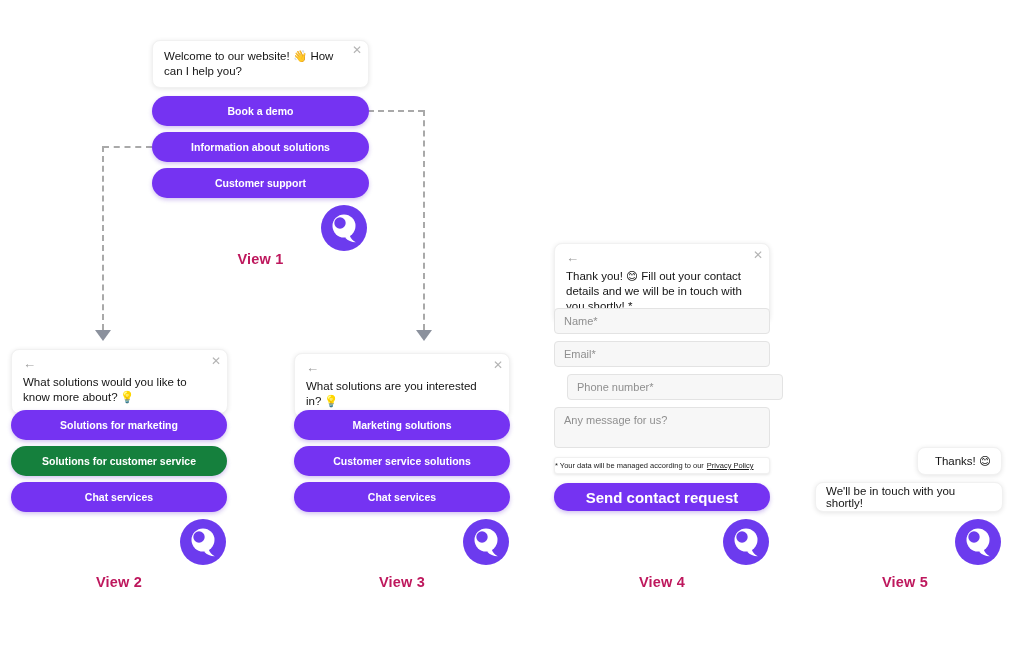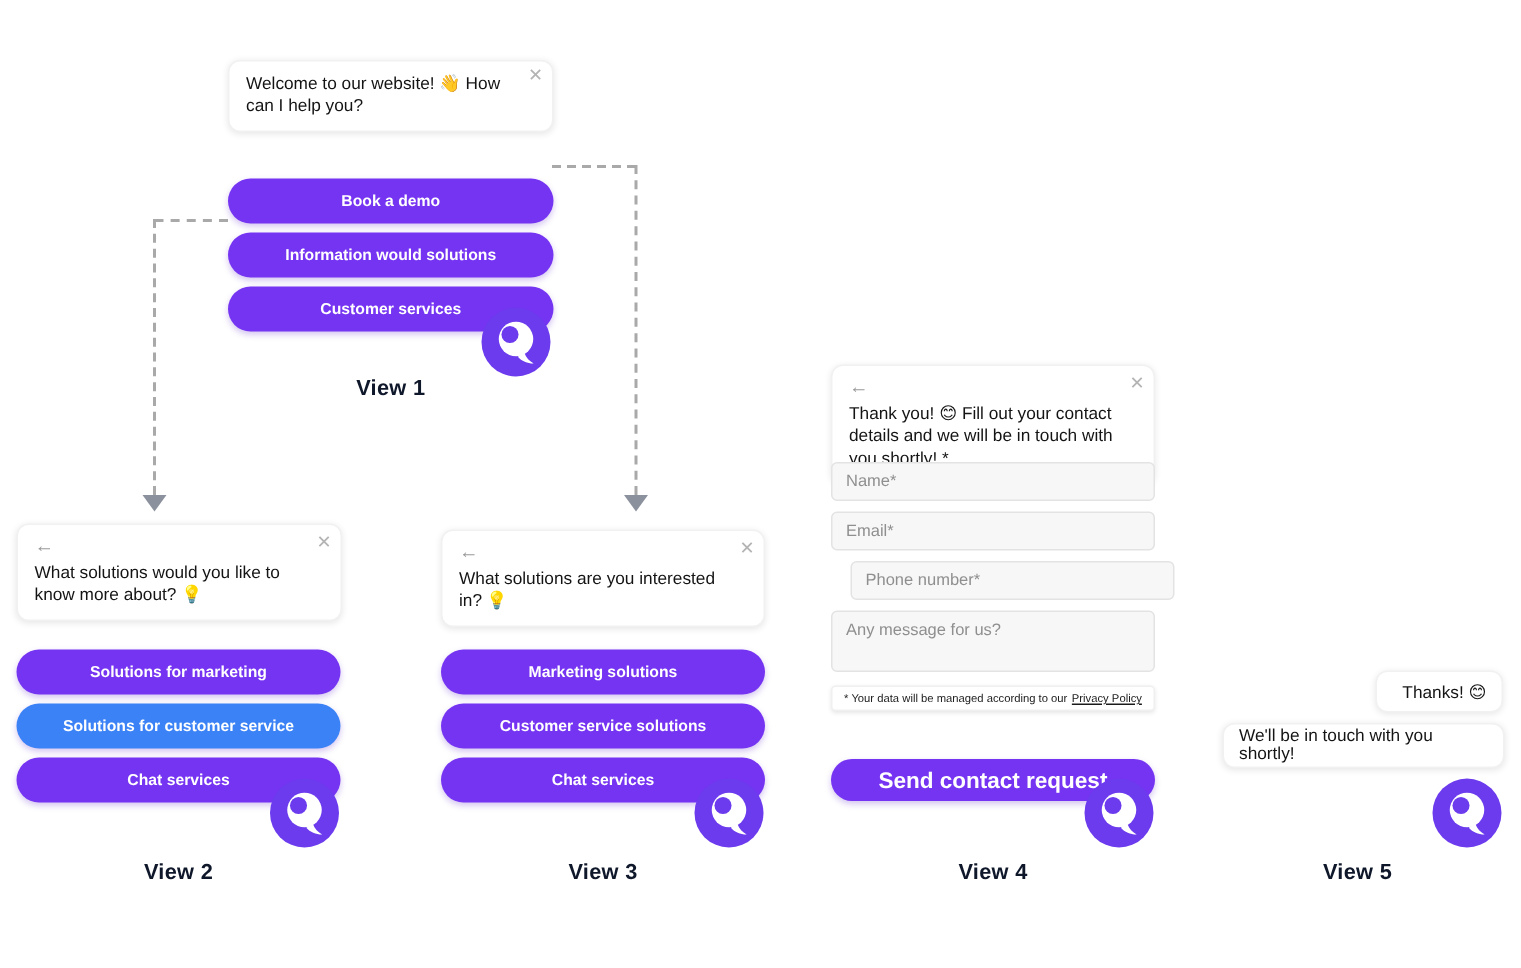--- a/index.html
+++ b/index.html
@@ -21,27 +21,27 @@
   }
   .bubble .back{
     display:block; color:#9a9a9a; font-size:13px; line-height:11px; margin-bottom:6px;
   }
   
   .pill{
     position:absolute; height:30px; border:none; border-radius:15px;
     color:#ffffff; font-weight:bold; font-size:10.5px;
     font-family:"Liberation Sans","DejaVu Sans",sans-serif;
     display:flex; align-items:center; justify-content:center; width:217px;
-    cursor:pointer; box-shadow:0 2px 4px rgba(80,20,200,0.25);margin-top:23px;
+    cursor:pointer; box-shadow:0 2px 4px rgba(80,20,200,0.25);
   }
   
   .avatar{ position:absolute; width:48px; height:48px; }
   
   .view-label{
-    position:absolute; text-align:center; color:#0f172a;
+    position:absolute; text-align:center; color:#be185d;
     font-size:14.5px; font-weight:bold; letter-spacing:.2px;
   }
   
   .conn-h{ position:absolute; border-top:2px dashed #a9a9a9; height:0; }
   .conn-v{ position:absolute; border-left:2px dashed #a9a9a9; width:0; }
   .conn-arrow{
     position:absolute; width:0; height:0;
     border-left:8px solid transparent; border-right:8px solid transparent;
     border-top:11px solid #8b919d;
   }
@@ -49,21 +49,21 @@
   .field{
     position:absolute; width:216px; height:26px; background:#f7f7f7;
     border:1px solid #e3e3e3; border-radius:4px; padding:4px 9px;
     font-size:11px; color:#333; font-family:"Liberation Sans","DejaVu Sans",sans-serif;
   }
   .field::placeholder{ color:#8f8f8f; opacity:1; }
   textarea.field{ height:41px; resize:none; padding-top:6px; }
   .privacy{
     position:absolute; width:216px; height:17px; background:#ffffff;
     border:1px solid #f0f0f0; border-radius:3px; box-shadow:0 1px 3px rgba(0,0,0,0.10);
-    display:flex; align-items:center; justify-content:center;
+    display:flex; align-items:center; 
     font-size:7.5px; color:#1a1a1a; white-space:nowrap;
   }
   .privacy a{ color:#1a1a1a; text-decoration:underline; margin-left:3px; cursor:pointer; }
   .send{
     height:28px; border-radius:14px; font-size:15px;
   }
   
   .mini-bubble{
     position:absolute; background:#fff; border:1px solid #f1f1f1; border-radius:8px;
     box-shadow:0 1px 5px rgba(0,0,0,0.10); display:flex; align-items:center;
@@ -81,39 +81,39 @@
 
   <div class="conn-h" style="left:368px; top:110px; width:56px;"></div>
   <div class="conn-v" style="left:423px; top:110px; height:220px;"></div>
   <div class="conn-arrow" style="left:416px; top:330px;"></div>
 
   <div class="bubble" style="left:152px; top:40px; width:217px; min-height:48px;">
     <span class="close">✕</span>
     <span>Welcome to our website! 👋 How can I help you?</span>
   </div>
   <button class="pill" style="left:152px; top:96px; background:#7533f2;">Book a demo</button>
-  <button class="pill" style="left:152px; top:132px; background:#7533f2;">Information would solutions</button>
-  <button class="pill" style="left:152px; top:168px; background:#7533f2;">Customer services</button>
+  <button class="pill" style="left:152px; top:132px; background:#7533f2;">Information about solutions</button>
+  <button class="pill" style="left:152px; top:168px; background:#7533f2;">Customer support</button>
   <div class="avatar" style="left:320px; top:204px;">
     <svg viewBox="0 0 48 48" width="48" height="48">
       <circle cx="24" cy="24" r="23" fill="#6c3bee"></circle>
       <circle cx="24" cy="22" r="11.5" fill="#ffffff"></circle>
       <path d="M29.5 31 C30.8 34.6 33 36.8 35.8 38.3 C32 38.4 27.8 36.8 25.2 33.8 Z" fill="#ffffff"></path>
       <circle cx="20" cy="19" r="5.7" fill="#6c3bee"></circle>
     </svg>
   </div>
   <div class="view-label" style="left:152px; top:251px; width:217px;">View 1</div>
 
   <div class="bubble" style="left:11px; top:349px; width:217px; min-height:53px;">
     <span class="back">←</span>
     <span class="close" style="top:5px;">✕</span>
     <span>What solutions would you like to know more about? 💡</span>
   </div>
   <button class="pill" style="left:11px; top:410px; width:216px; background:#7533f2;">Solutions for marketing</button>
-  <button class="pill" style="left:11px; top:446px; width:216px; background:#3b82f6;">Solutions for customer service</button>
+  <button class="pill" style="left:11px; top:446px; width:216px; background:#15803d;">Solutions for customer service</button>
   <button class="pill" style="left:11px; top:482px; width:216px; background:#7533f2;">Chat services</button>
   <div class="avatar" style="left:179px; top:518px;">
     <svg viewBox="0 0 48 48" width="48" height="48">
       <circle cx="24" cy="24" r="23" fill="#6c3bee"></circle>
       <circle cx="24" cy="22" r="11.5" fill="#ffffff"></circle>
       <path d="M29.5 31 C30.8 34.6 33 36.8 35.8 38.3 C32 38.4 27.8 36.8 25.2 33.8 Z" fill="#ffffff"></path>
       <circle cx="20" cy="19" r="5.7" fill="#6c3bee"></circle>
     </svg>
   </div>
   <div class="view-label" style="left:11px; top:574px; width:216px;">View 2</div>

